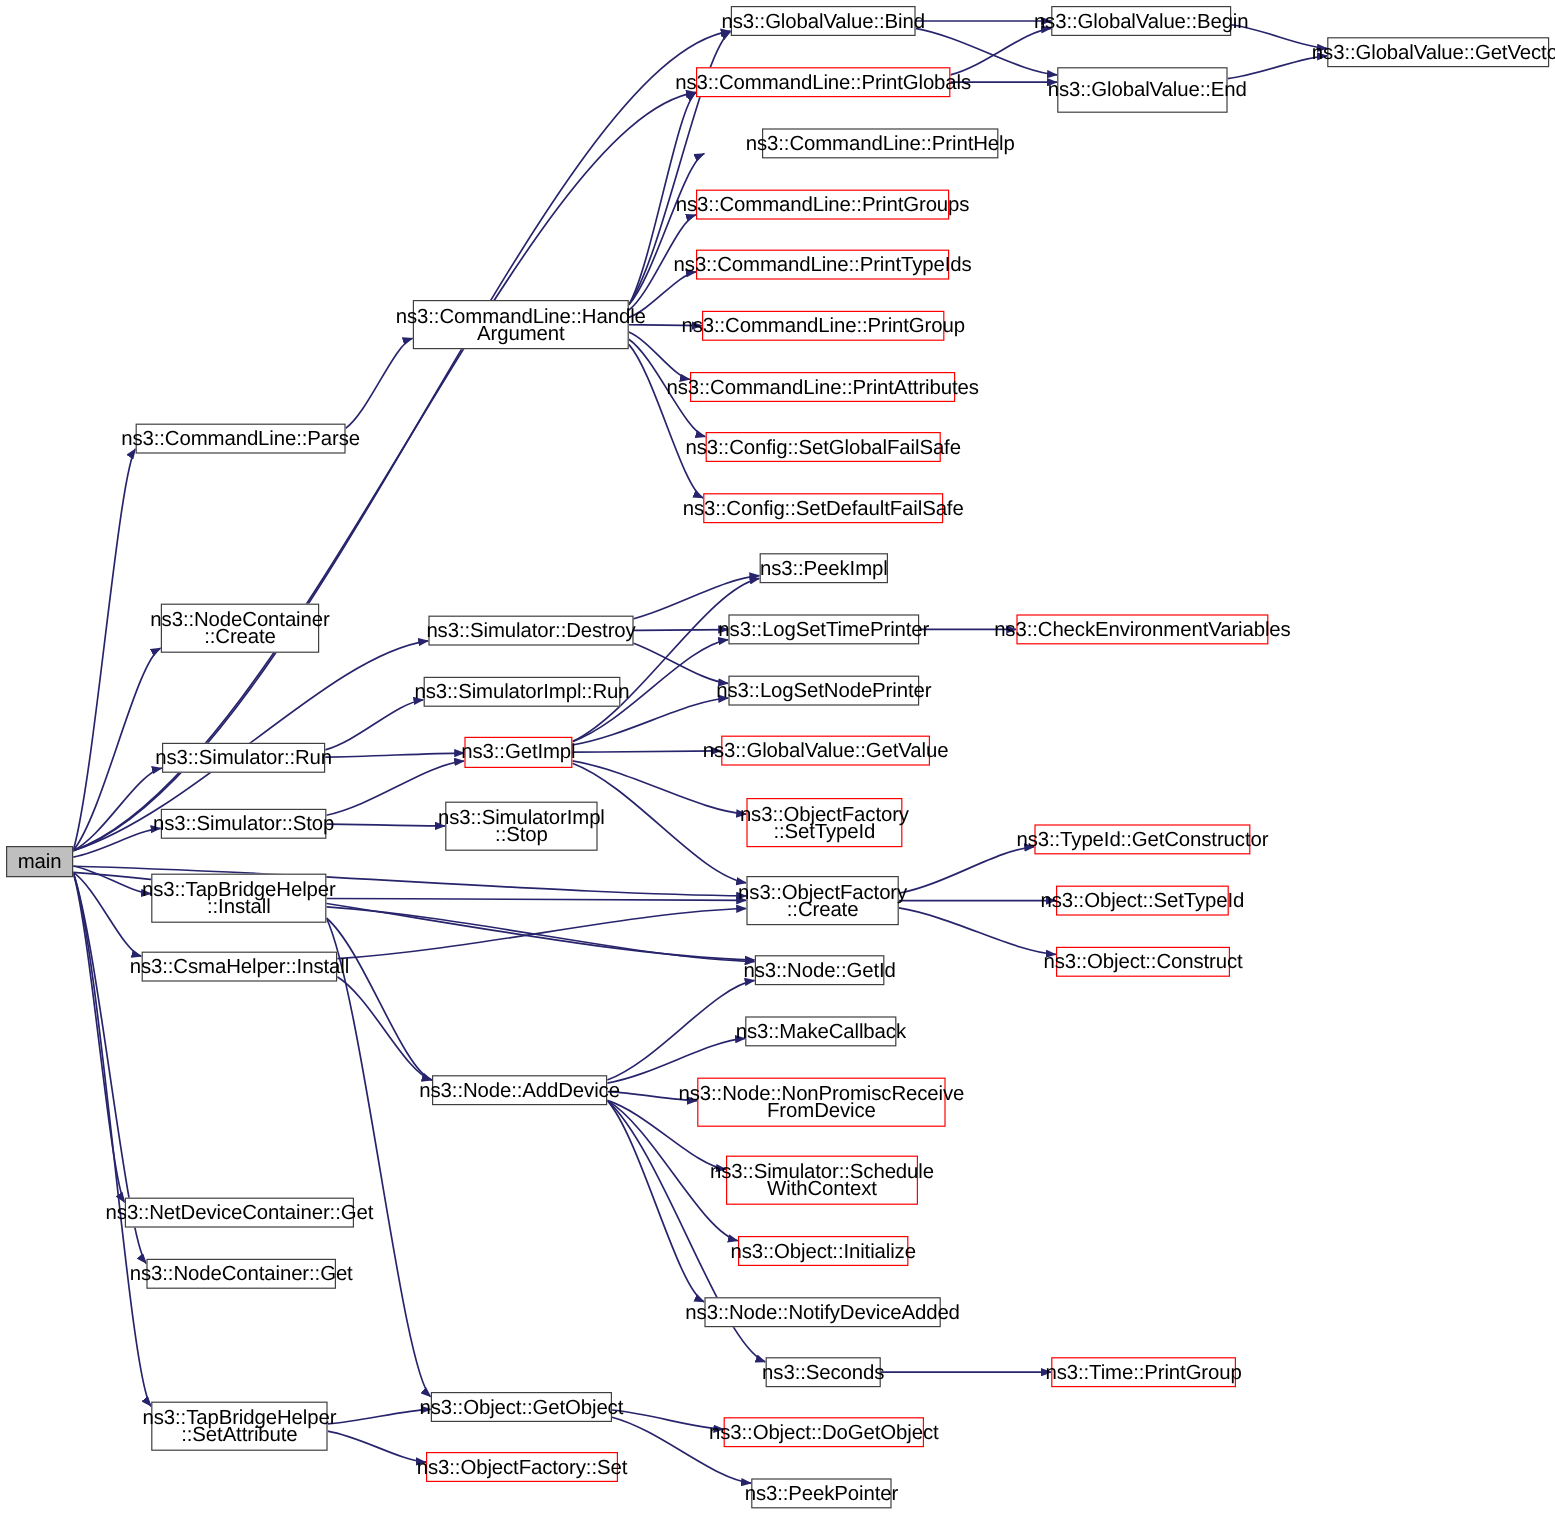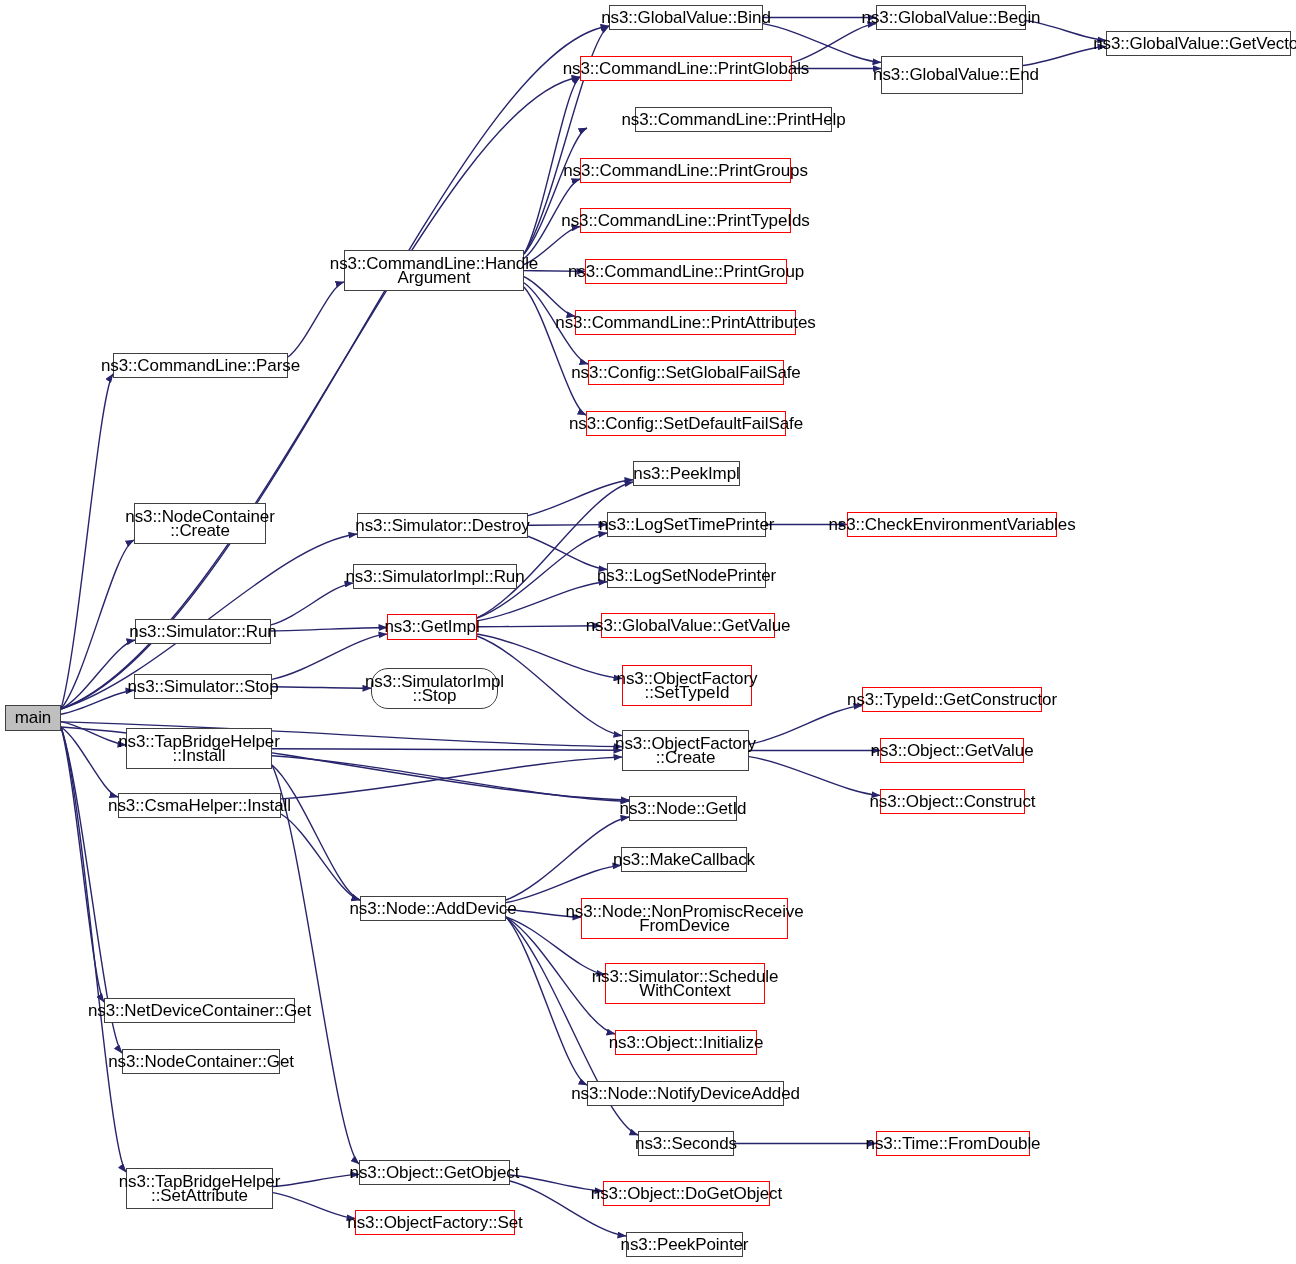--- a/index.html
+++ b/index.html
@@ -143,50 +143,50 @@
       <div class="node red" style="left: 575px; top: 310px; width: 221px; height: 25px;">ns3::CommandLine::PrintAttributes</div>
       <div class="node red" style="left: 588px; top: 360px; width: 196px; height: 25px;">ns3::Config::SetGlobalFailSafe</div>
       <div class="node red" style="left: 586px; top: 411px; width: 200px; height: 25px;">ns3::Config::SetDefaultFailSafe</div>
       <div class="node" style="left: 134px; top: 503px; width: 132px; height: 41px;">ns3::NodeContainer
 ::Create</div>
       <div class="node" style="left: 357px; top: 513px; width: 171px; height: 25px;">ns3::Simulator::Destroy</div>
       <div class="node" style="left: 353px; top: 564px; width: 164px; height: 25px;">ns3::SimulatorImpl::Run</div>
       <div class="node" style="left: 135px; top: 619px; width: 136px; height: 25px;">ns3::Simulator::Run</div>
       <div class="node" style="left: 134px; top: 674px; width: 138px; height: 25px;">ns3::Simulator::Stop</div>
       <div class="node red" style="left: 387px; top: 614px; width: 90px; height: 26px;">ns3::GetImpl</div>
-      <div class="node" style="left: 371px; top: 668px; width: 127px; height: 41px; border-radius: 17px;">ns3::SimulatorImpl
+      <div class="node" style="left: 371px; top: 668px; width: 127px; height: 41px;">ns3::SimulatorImpl
 ::Stop</div>
       <div class="node" style="left: 633px; top: 461px; width: 107px; height: 25px;">ns3::PeekImpl</div>
       <div class="node" style="left: 607px; top: 512px; width: 159px; height: 25px;">ns3::LogSetTimePrinter</div>
       <div class="node" style="left: 607px; top: 563px; width: 159px; height: 25px;">ns3::LogSetNodePrinter</div>
       <div class="node red" style="left: 847px; top: 512px; width: 210px; height: 25px;">ns3::CheckEnvironmentVariables</div>
       <div class="node red" style="left: 601px; top: 613px; width: 174px; height: 25px;">ns3::GlobalValue::GetValue</div>
       <div class="node red" style="left: 622px; top: 665px; width: 130px; height: 41px;">ns3::ObjectFactory
 ::SetTypeId</div>
       <div class="node" style="left: 622px; top: 730px; width: 127px; height: 41px;">ns3::ObjectFactory
 ::Create</div>
       <div class="node red" style="left: 862px; top: 687px; width: 180px; height: 25px;">ns3::TypeId::GetConstructor</div>
-      <div class="node red" style="left: 880px; top: 738px; width: 144px; height: 25px;">ns3::Object::GetValue</div>
+      <div class="node red" style="left: 880px; top: 738px; width: 144px; height: 25px;">ns3::Object::SetTypeId</div>
       <div class="node red" style="left: 880px; top: 789px; width: 145px; height: 25px;">ns3::Object::Construct</div>
       <div class="node" style="left: 126px; top: 728px; width: 146px; height: 41px;">ns3::TapBridgeHelper
 ::Install</div>
       <div class="node" style="left: 118px; top: 793px; width: 163px; height: 25px; text-align: right;">ns3::CsmaHelper::Install</div>
       <div class="node" style="left: 629px; top: 796px; width: 108px; height: 25px;">ns3::Node::GetId</div>
       <div class="node" style="left: 621px; top: 847px; width: 126px; height: 25px;">ns3::MakeCallback</div>
       <div class="node" style="left: 360px; top: 896px; width: 146px; height: 25px;">ns3::Node::AddDevice</div>
       <div class="node red" style="left: 581px; top: 898px; width: 207px; height: 41px;">ns3::Node::NonPromiscReceive
 FromDevice</div>
       <div class="node red" style="left: 605px; top: 963px; width: 160px; height: 41px;">ns3::Simulator::Schedule
 WithContext</div>
       <div class="node red" style="left: 615px; top: 1030px; width: 142px; height: 25px;">ns3::Object::Initialize</div>
       <div class="node" style="left: 587px; top: 1081px; width: 197px; height: 25px;">ns3::Node::NotifyDeviceAdded</div>
       <div class="node" style="left: 104px; top: 998px; width: 191px; height: 25px;">ns3::NetDeviceContainer::Get</div>
       <div class="node" style="left: 122px; top: 1049px; width: 158px; height: 25px;">ns3::NodeContainer::Get</div>
       <div class="node" style="left: 126px; top: 1168px; width: 147px; height: 41px;">ns3::TapBridgeHelper
 ::SetAttribute</div>
       <div class="node" style="left: 638px; top: 1131px; width: 96px; height: 25px;">ns3::Seconds</div>
-      <div class="node red" style="left: 876px; top: 1131px; width: 154px; height: 25px;">ns3::Time::FromDouble</div>
+      <div class="node red" style="left: 876px; top: 1131px; width: 154px; height: 25px;">ns3::Time::PrintGroup</div>
       <div class="node" style="left: 359px; top: 1160px; width: 151px; height: 25px;">ns3::Object::GetObject</div>
       <div class="node red" style="left: 603px; top: 1181px; width: 167px; height: 25px;">ns3::Object::DoGetObject</div>
       <div class="node red" style="left: 355px; top: 1210px; width: 160px; height: 25px;">ns3::ObjectFactory::Set</div>
       <div class="node" style="left: 626px; top: 1232px; width: 117px; height: 25px;">ns3::PeekPointer</div>
     </div>
 </div>
 
 </body></html>

